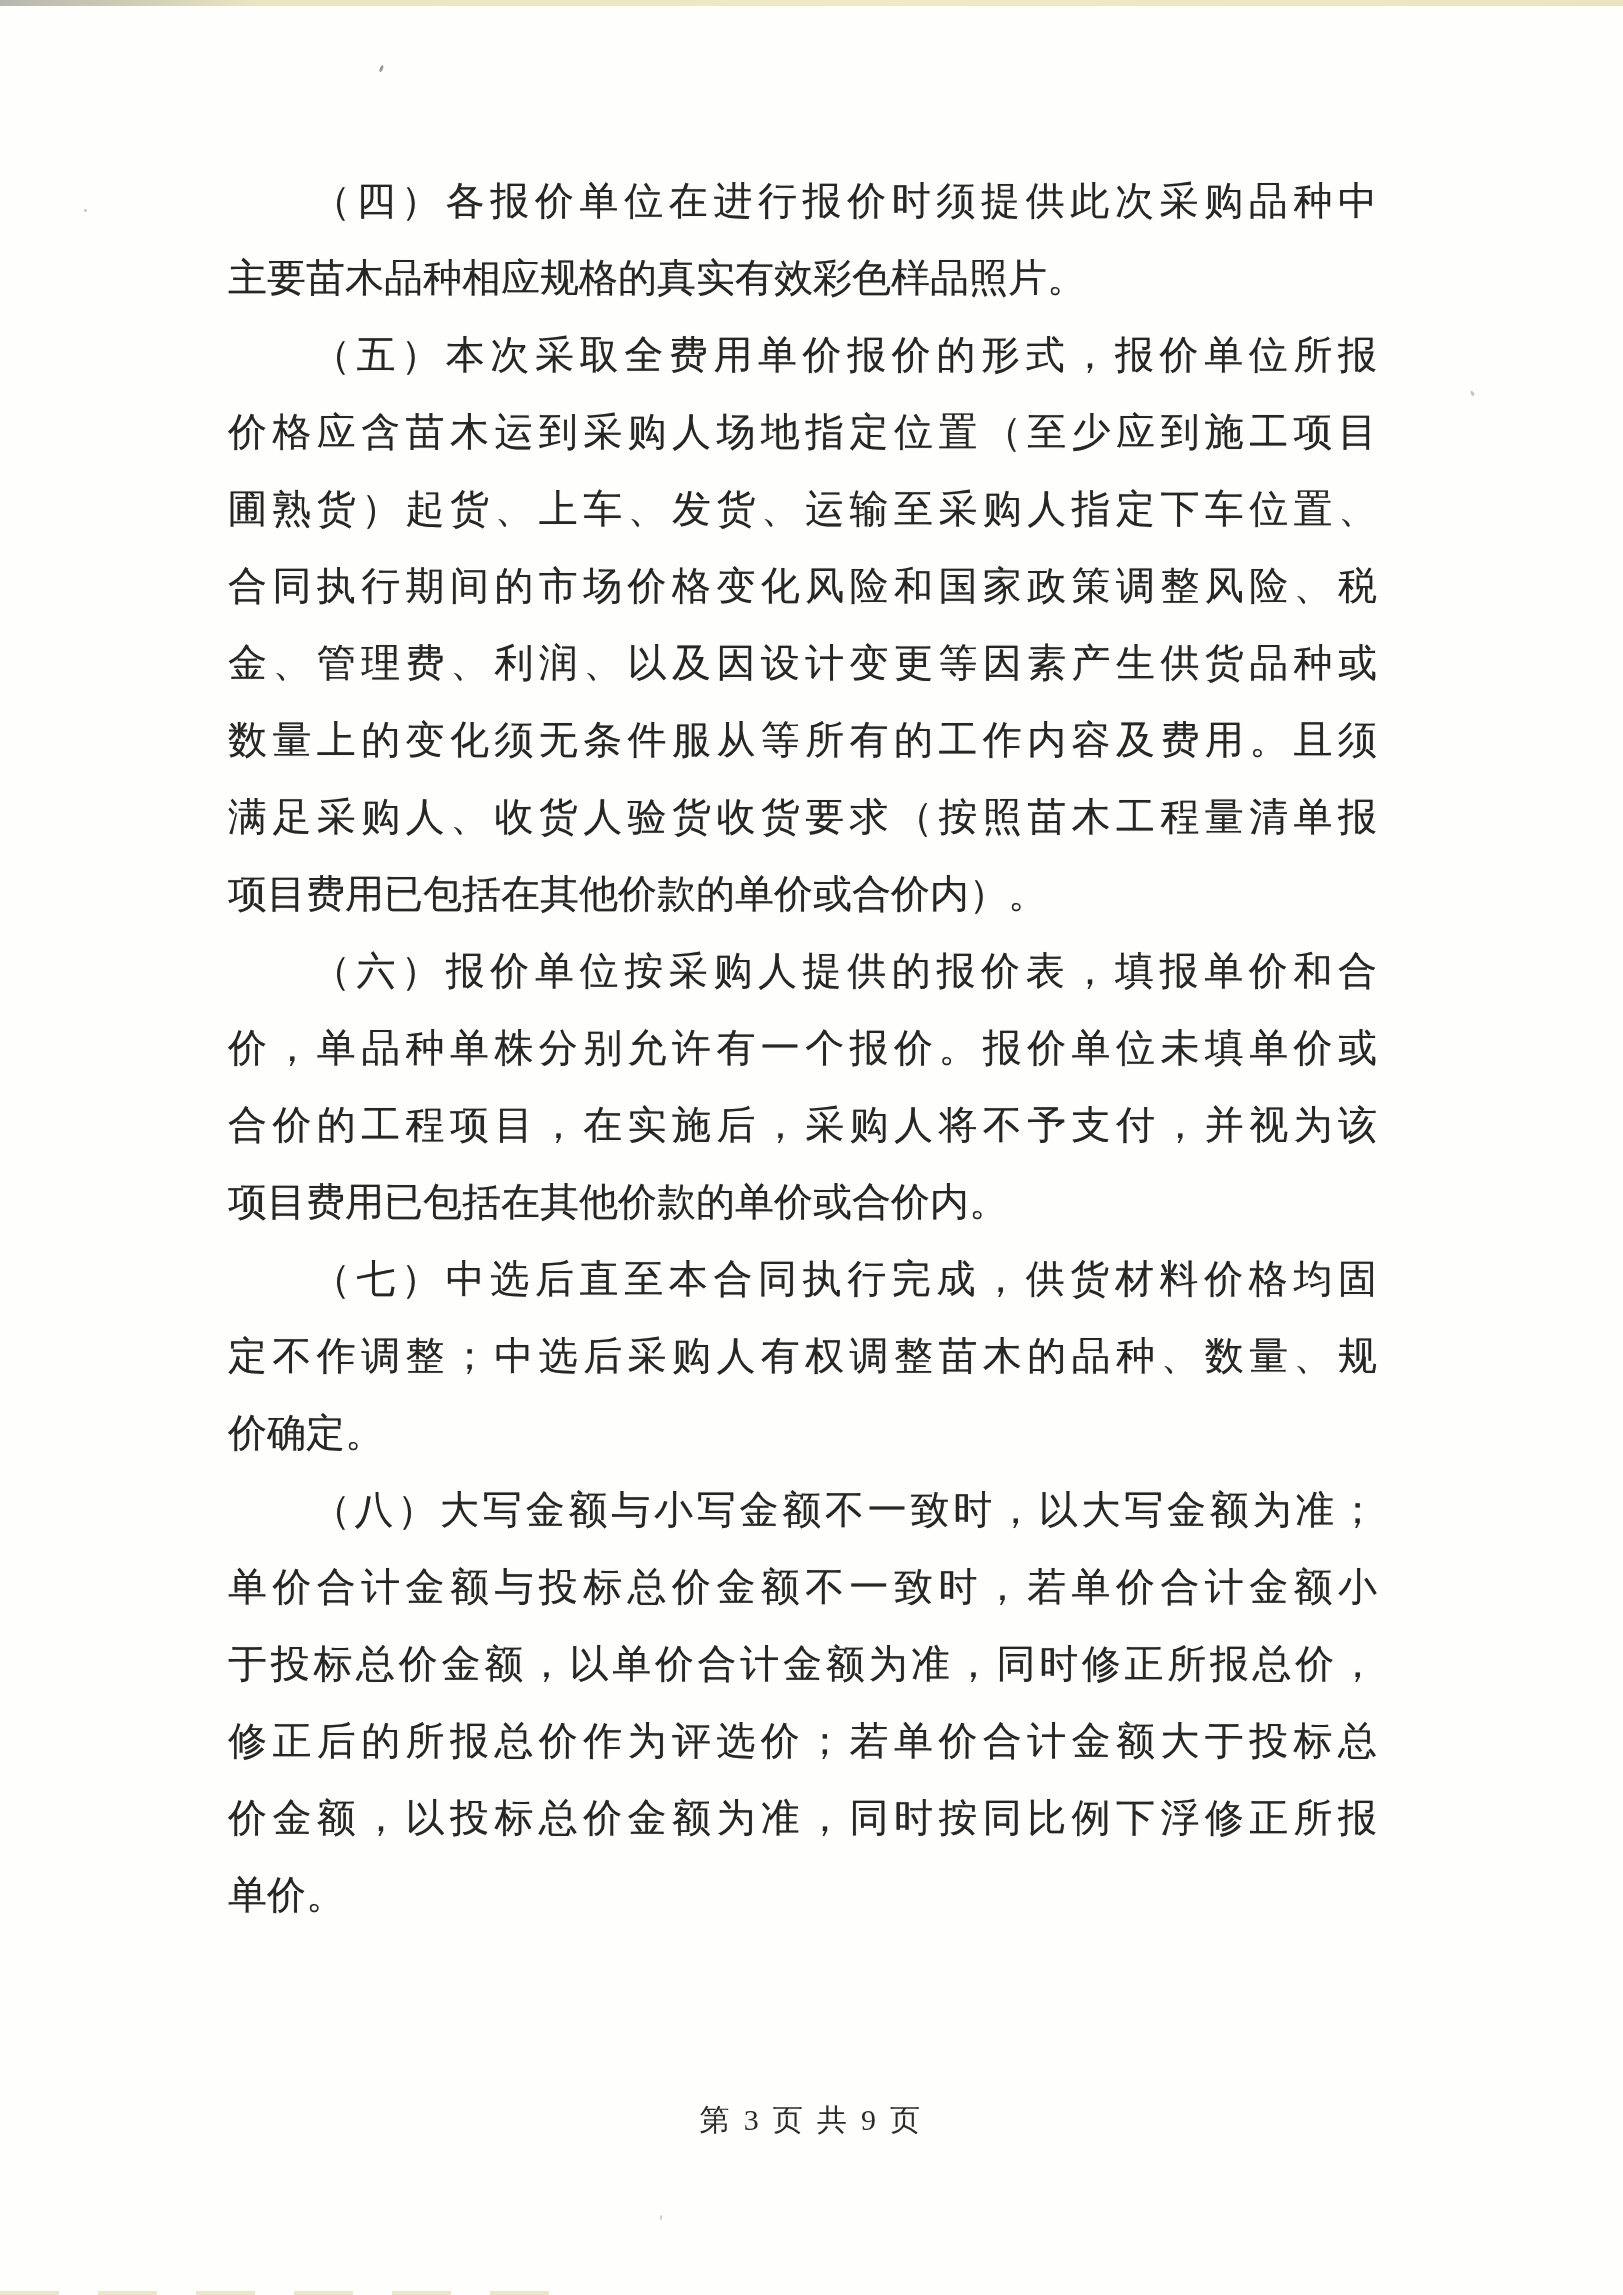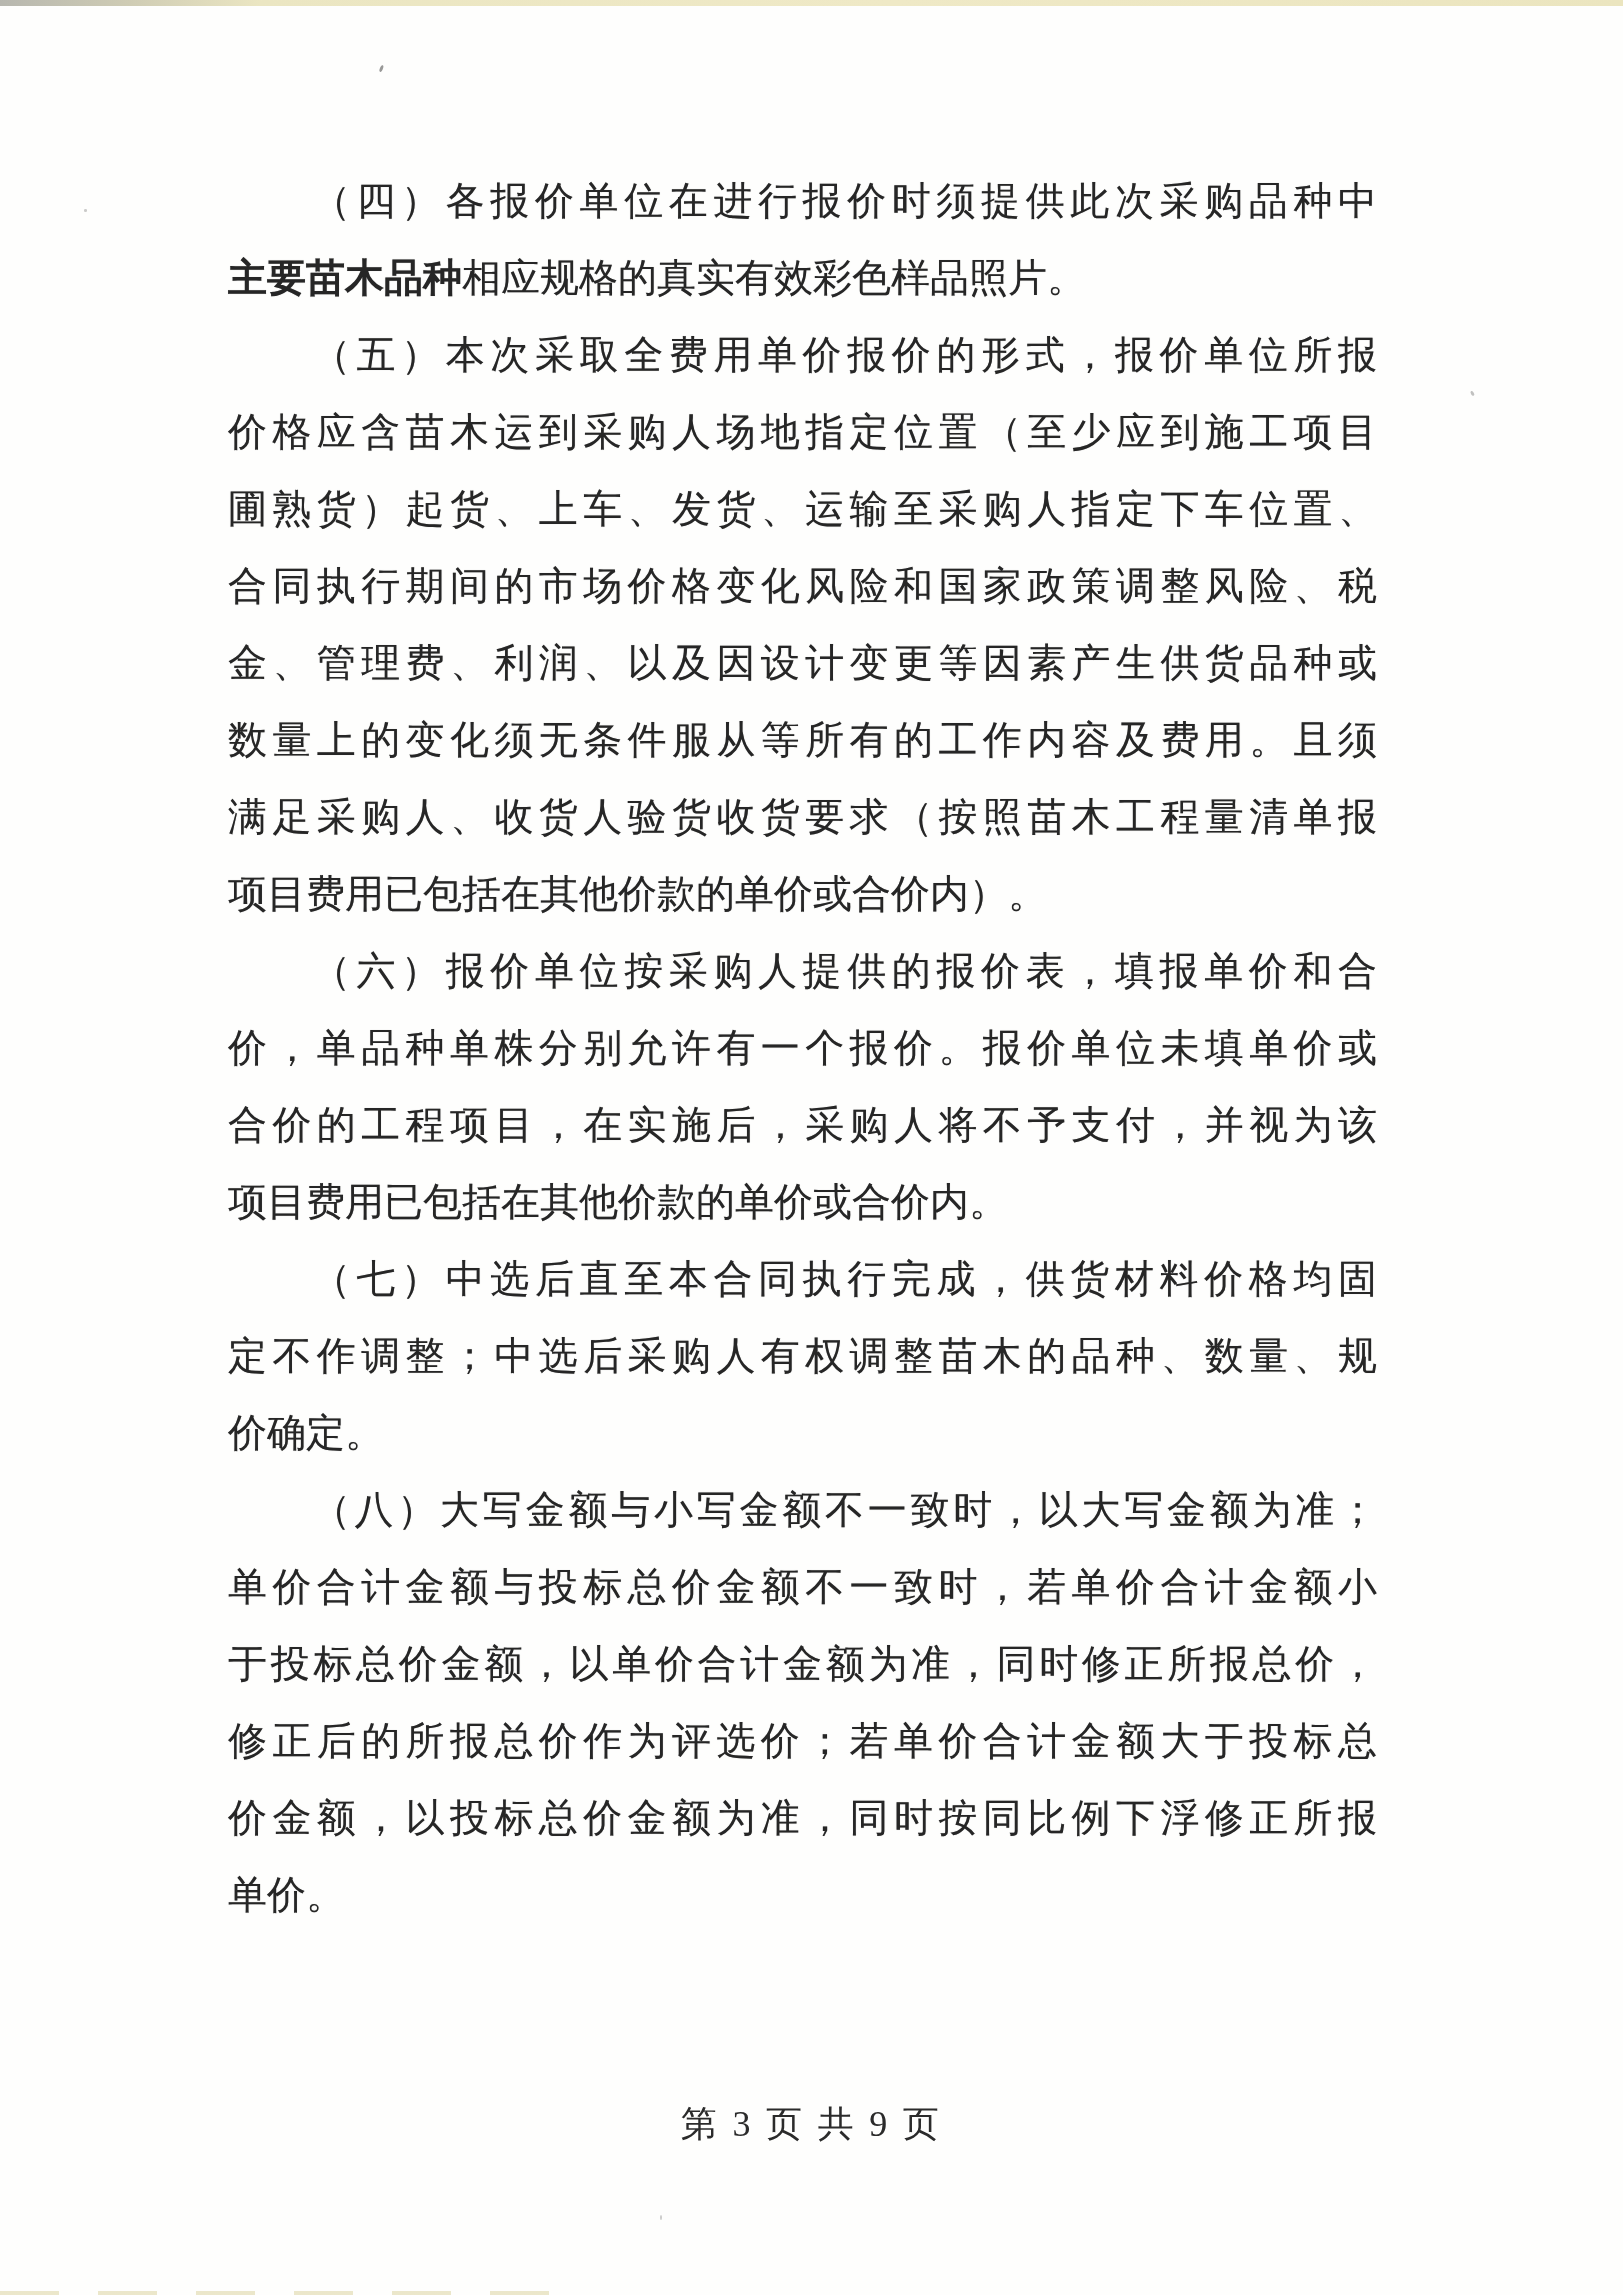--- a/index.html
+++ b/index.html
@@ -57,30 +57,30 @@
     text-align-last: justify;
     white-space: normal;
   }
   .line.end {
     text-align-last: left;
   }
   .line.indent {
     text-indent: 2.15em;
   }
   .em {
-    font-weight: bold;
+    font-weight: normal;
   }
   
   .footer {
     position: absolute;
     left: 0;
     top: 2100px;
     width: 1623px;
     text-align: center;
-    font-size: 36px;
+    font-size: 30px;
     letter-spacing: 3.3px;
     color: #2b2b2b;
   }
 </style>
 </head>
 <body>
 
 <div class="page">
 
   <div class="edge-top"></div>

